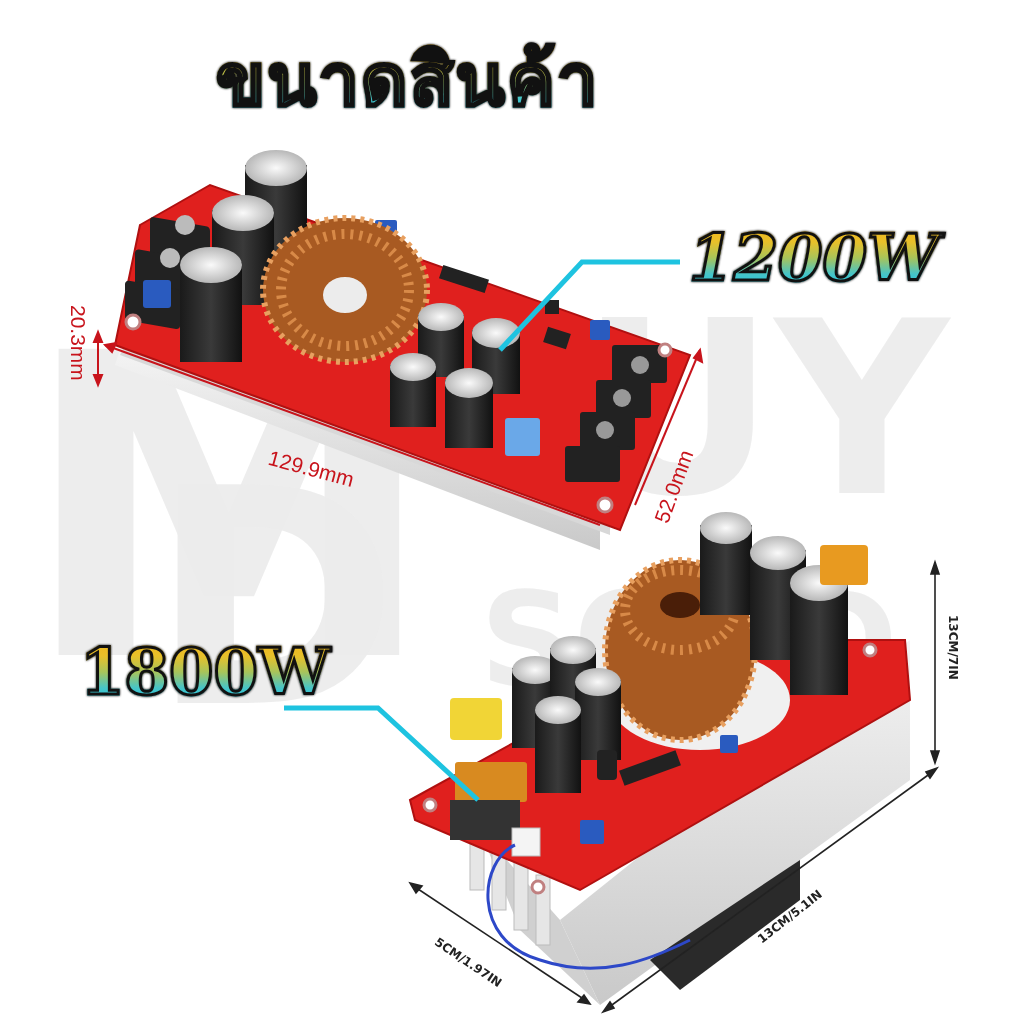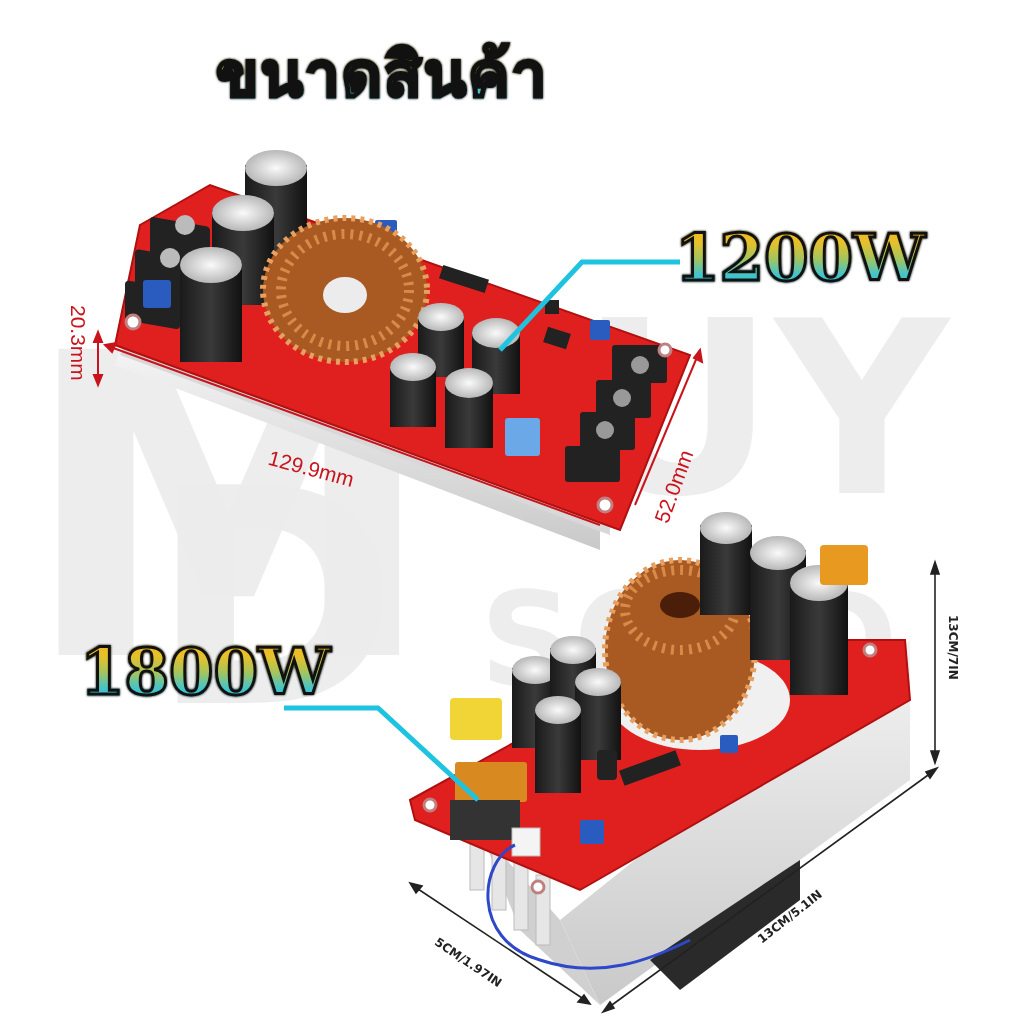--- a/index.html
+++ b/index.html
@@ -8,21 +8,21 @@
   .wm{position:absolute;color:#ececec;font-family:"DejaVu Sans",sans-serif;font-weight:bold;line-height:1;user-select:none;}
   
   .grad-text{
     position:absolute;font-weight:900;line-height:1;
     background:linear-gradient(180deg,#f2b51a 0%,#e8c02a 25%,#a8c45a 50%,#46c4c8 75%,#1ec3e0 100%);
     -webkit-background-clip:text;background-clip:text;color:transparent;
     -webkit-text-stroke:3px #111;
     paint-order:stroke fill;
     filter:drop-shadow(0 0 1px #111);
   }
-  .title{left:216px;top:44px;font-size:62px;font-family:"DejaVu Sans",sans-serif;letter-spacing:2px;}
+  .title{left:216px;top:44px;font-size:72px;font-family:"DejaVu Sans",sans-serif;letter-spacing:2px;}
   .watt{font-family:"DejaVu Serif",serif;font-size:64px;}
   .dim-red{position:absolute;color:#c8141c;font-family:"Liberation Sans",sans-serif;font-size:21px;white-space:nowrap;}
   .dim-blk{position:absolute;color:#222;font-family:"DejaVu Sans",sans-serif;font-weight:bold;font-size:12px;white-space:nowrap;}
   svg{position:absolute;left:0;top:0;}
 </style>
 </head>
 <body>
 
 <div class="wm" style="left:20px;top:300px;font-size:420px;opacity:.9;">M</div>
 <div class="wm" style="left:150px;top:450px;font-size:300px;opacity:.9;">D</div>
@@ -199,21 +199,21 @@
     <polygon points="935,763 931,751 939,751"></polygon>
     <line x1="412" y1="885" x2="588" y2="1002"></line>
     <polygon points="410,883 422,886 416,893"></polygon>
     <polygon points="590,1004 578,1002 584,995"></polygon>
     <line x1="605" y1="1010" x2="935" y2="770"></line>
     <polygon points="603,1012 610,1002 614,1008"></polygon>
     <polygon points="937,768 930,778 926,772"></polygon>
   </g>
 </svg>
 
-<div class="grad-text watt" style="left:675px;top:226px;">1200W</div>
+<div class="grad-text watt" style="left:689px;top:226px;font-style:italic;">1200W</div>
 <div class="grad-text watt" style="left:52px;top:640px;margin-left:28px;">1800W</div>
 
 <div class="dim-red" style="left:24px;top:350px;transform:rotate(90deg);transform-origin:left top;left:90px;top:305px;">20.3mm</div>
 <div class="dim-red" style="left:272px;top:446px;transform:rotate(15deg);transform-origin:left top;">129.9mm</div>
 <div class="dim-red" style="left:650px;top:518px;transform:rotate(-70deg);transform-origin:left top;">52.0mm</div>
 
 <div class="dim-blk" style="left:960px;top:615px;transform:rotate(90deg);transform-origin:left top;">13CM/7IN</div>
 <div class="dim-blk" style="left:755px;top:935px;transform:rotate(-38deg);transform-origin:left top;">13CM/5.1IN</div>
 <div class="dim-blk" style="left:440px;top:935px;transform:rotate(34deg);transform-origin:left top;">5CM/1.97IN</div>
 

